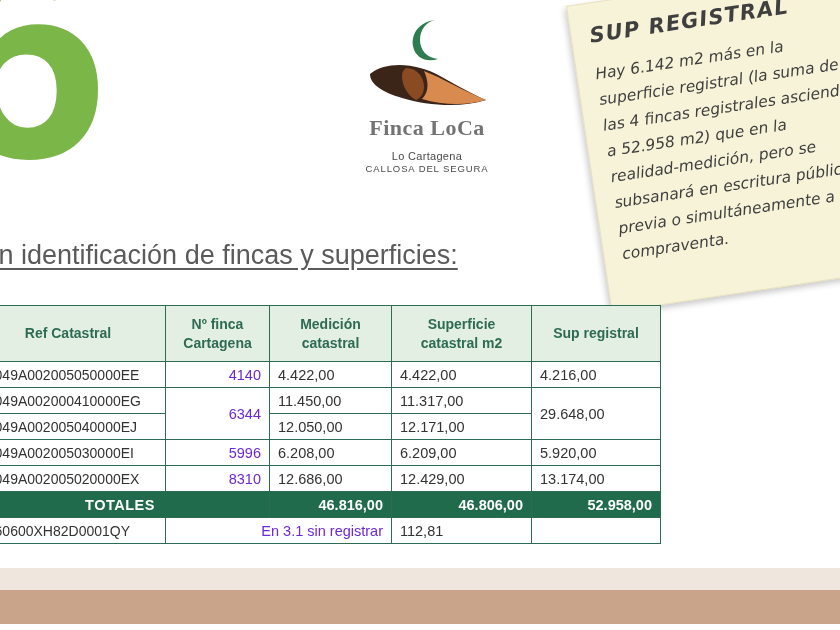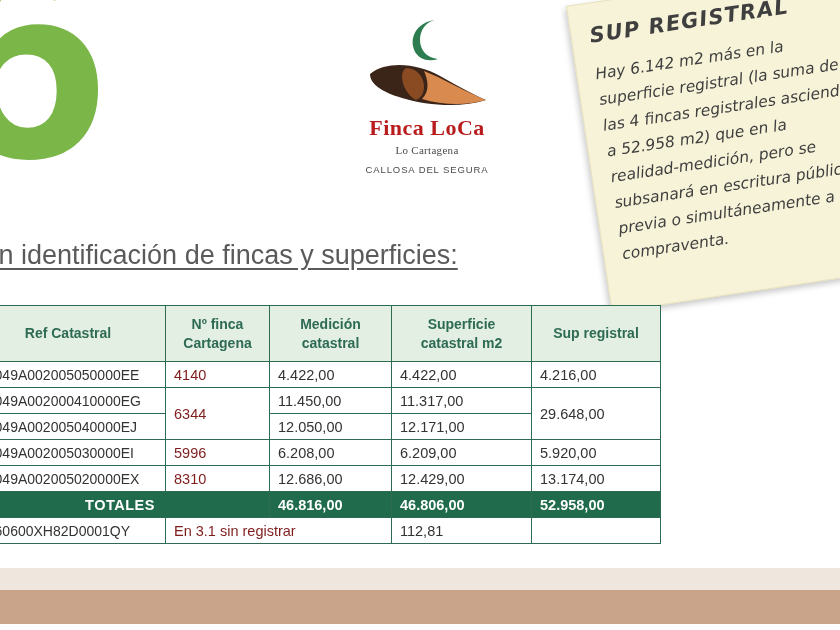--- a/index.html
+++ b/index.html
@@ -49,36 +49,36 @@
     margin: -4px auto 0 auto;
     width: 122px;
     height: 46px;
   }
   .logo-seed svg { display: block; }
   .logo-name {
     margin-top: 7px;
     font-family: "Liberation Serif", serif;
     font-size: 22px;
     font-weight: 700;
-    color: #b91c1c;
+    color: #737373;
     letter-spacing: 0.5px;
   }
   .logo-sub1 {
-    font-family: Liberation Serif, serif;
+    font-family: Liberation Sans, sans-serif;
     font-size: 11px;
     color: #4a4a4a;
-    margin-top: 3px;
+    margin-top: 9px;
     letter-spacing: 0.3px;
   }
   .logo-sub2 {
     font-family: "Liberation Sans", sans-serif;
     font-size: 9.5px;
     color: #4a4a4a;
     letter-spacing: 0.9px;
-    margin-top: 8px;
+    margin-top: 1px;
   }
 
   
   .sticky {
     position: absolute;
     left: 566px;
     top: 6px;
     width: 292px;
     height: 310px;
     background: #f7f3d8;
@@ -161,29 +161,29 @@
     line-height: 19px;
     height: 56px;
     vertical-align: middle;
   }
   thead th.left { text-align: center; }
   td.ref {
     text-align: left;
     color: #333333;
     font-size: 14px;
   }
-  td.ctr { text-align: left; color: #7f1d1d; }
+  td.ctr { text-align: right; color: #6d28d9; }
   td.num { text-align: left; color: #333333; }
   tr.totals td {
     background: #1f6b4b;
     color: #ffffff;
     font-weight: bold;
   }
   tr.totals td.lbl { text-align: center; letter-spacing: 0.5px; }
-  tr.totals td.num { text-align: left; }
+  tr.totals td.num { text-align: right; }
   td.empty { background: #ffffff; }
 
   
   .band-light {
     position: absolute;
     left: 0;
     top: 568px;
     width: 840px;
     height: 22px;
     background: #efe6de;

